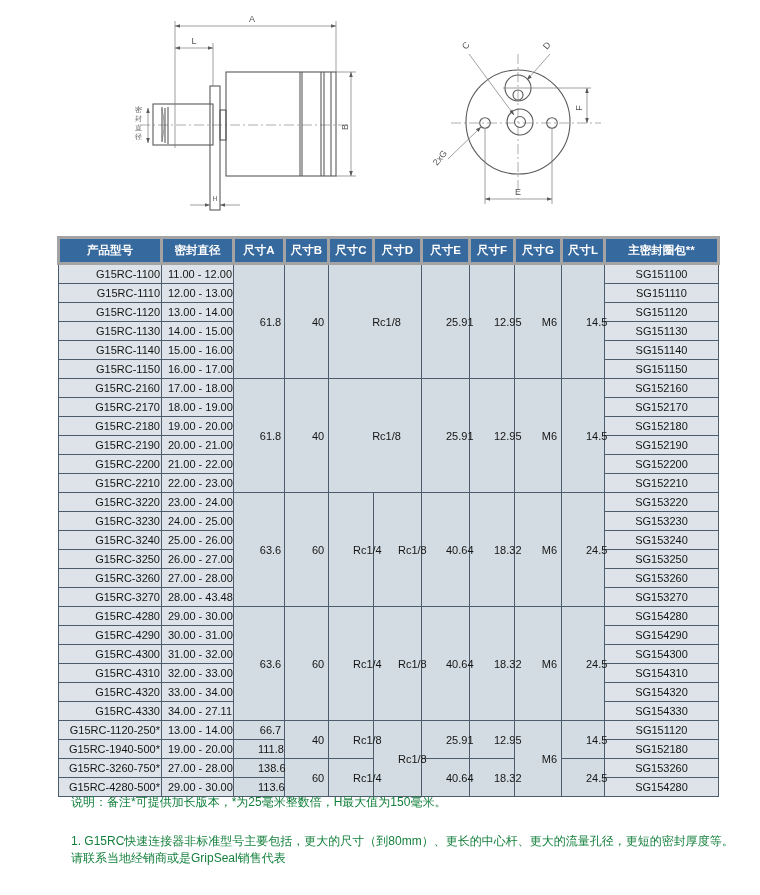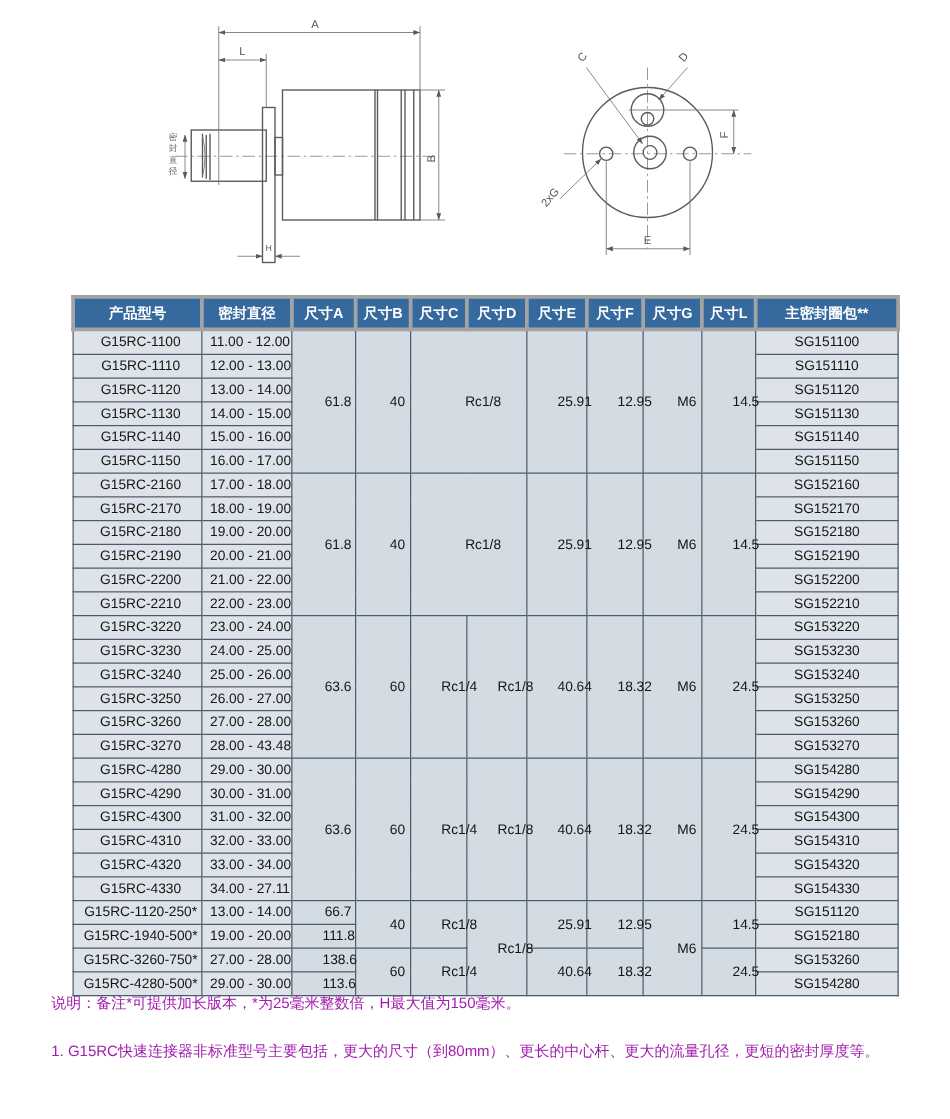--- a/index.html
+++ b/index.html
@@ -26,25 +26,25 @@
     border-collapse:collapse;table-layout:fixed;width:660px;
   }
   #spec-table th{
     background:var(--hbg,#36699e);color:#fff;font-size:11.5px;font-weight:bold;
     height:23px;border:3px solid #a3a3a3;padding:0 1px;text-align:center;white-space:nowrap;
   }
   #spec-table td{
     background:var(--cbg,#dde3e8);border:1px solid #4d5c6c;height:18px;
     font-size:11px;color:#151515;text-align:center;padding:0 1px;white-space:nowrap;
   }
-  #spec-table td.model,#spec-table td.dia{text-align:center;padding-left:6px;}
+  #spec-table td.model,#spec-table td.dia{text-align:right;padding-left:6px;}
   #spec-table td.m{background:var(--mbg,#d3dce2);padding-left:24px;}
 
   
-  .notes{position:absolute;left:41px;top:794px;width:680px;color:#a21caf;}
+  .notes{position:absolute;left:71px;top:794px;width:680px;color:#15803d;}
   .note-main{margin:0 0 22px 0;font-size:12px;}
   .note{margin:0;font-size:12px;line-height:17px;}
 </style>
 </head>
 <body style="--hbg: #36699e; --cbg: #dde3e8; --mbg: #d3dce2;">
 
 <div class="page">
 
   <svg id="side-view" class="drawing" width="252" height="212" viewBox="0 0 252 212">
     <defs>
@@ -350,14 +350,15 @@
           <td class="dia">29.00 - 30.00</td>
           <td class="m">113.6</td>
           <td>SG154280</td>
         </tr>
       </tbody>
   </table>
 
   <div class="notes">
     <p class="note-main">说明：备注*可提供加长版本，*为25毫米整数倍，H最大值为150毫米。</p>
     <p class="note">1. G15RC快速连接器非标准型号主要包括，更大的尺寸（到80mm）、更长的中心杆、更大的流量孔径，更短的密封厚度等。</p>
+    <p class="note">请联系当地经销商或是GripSeal销售代表</p>
   </div>
 </div>
 
 </body></html>

